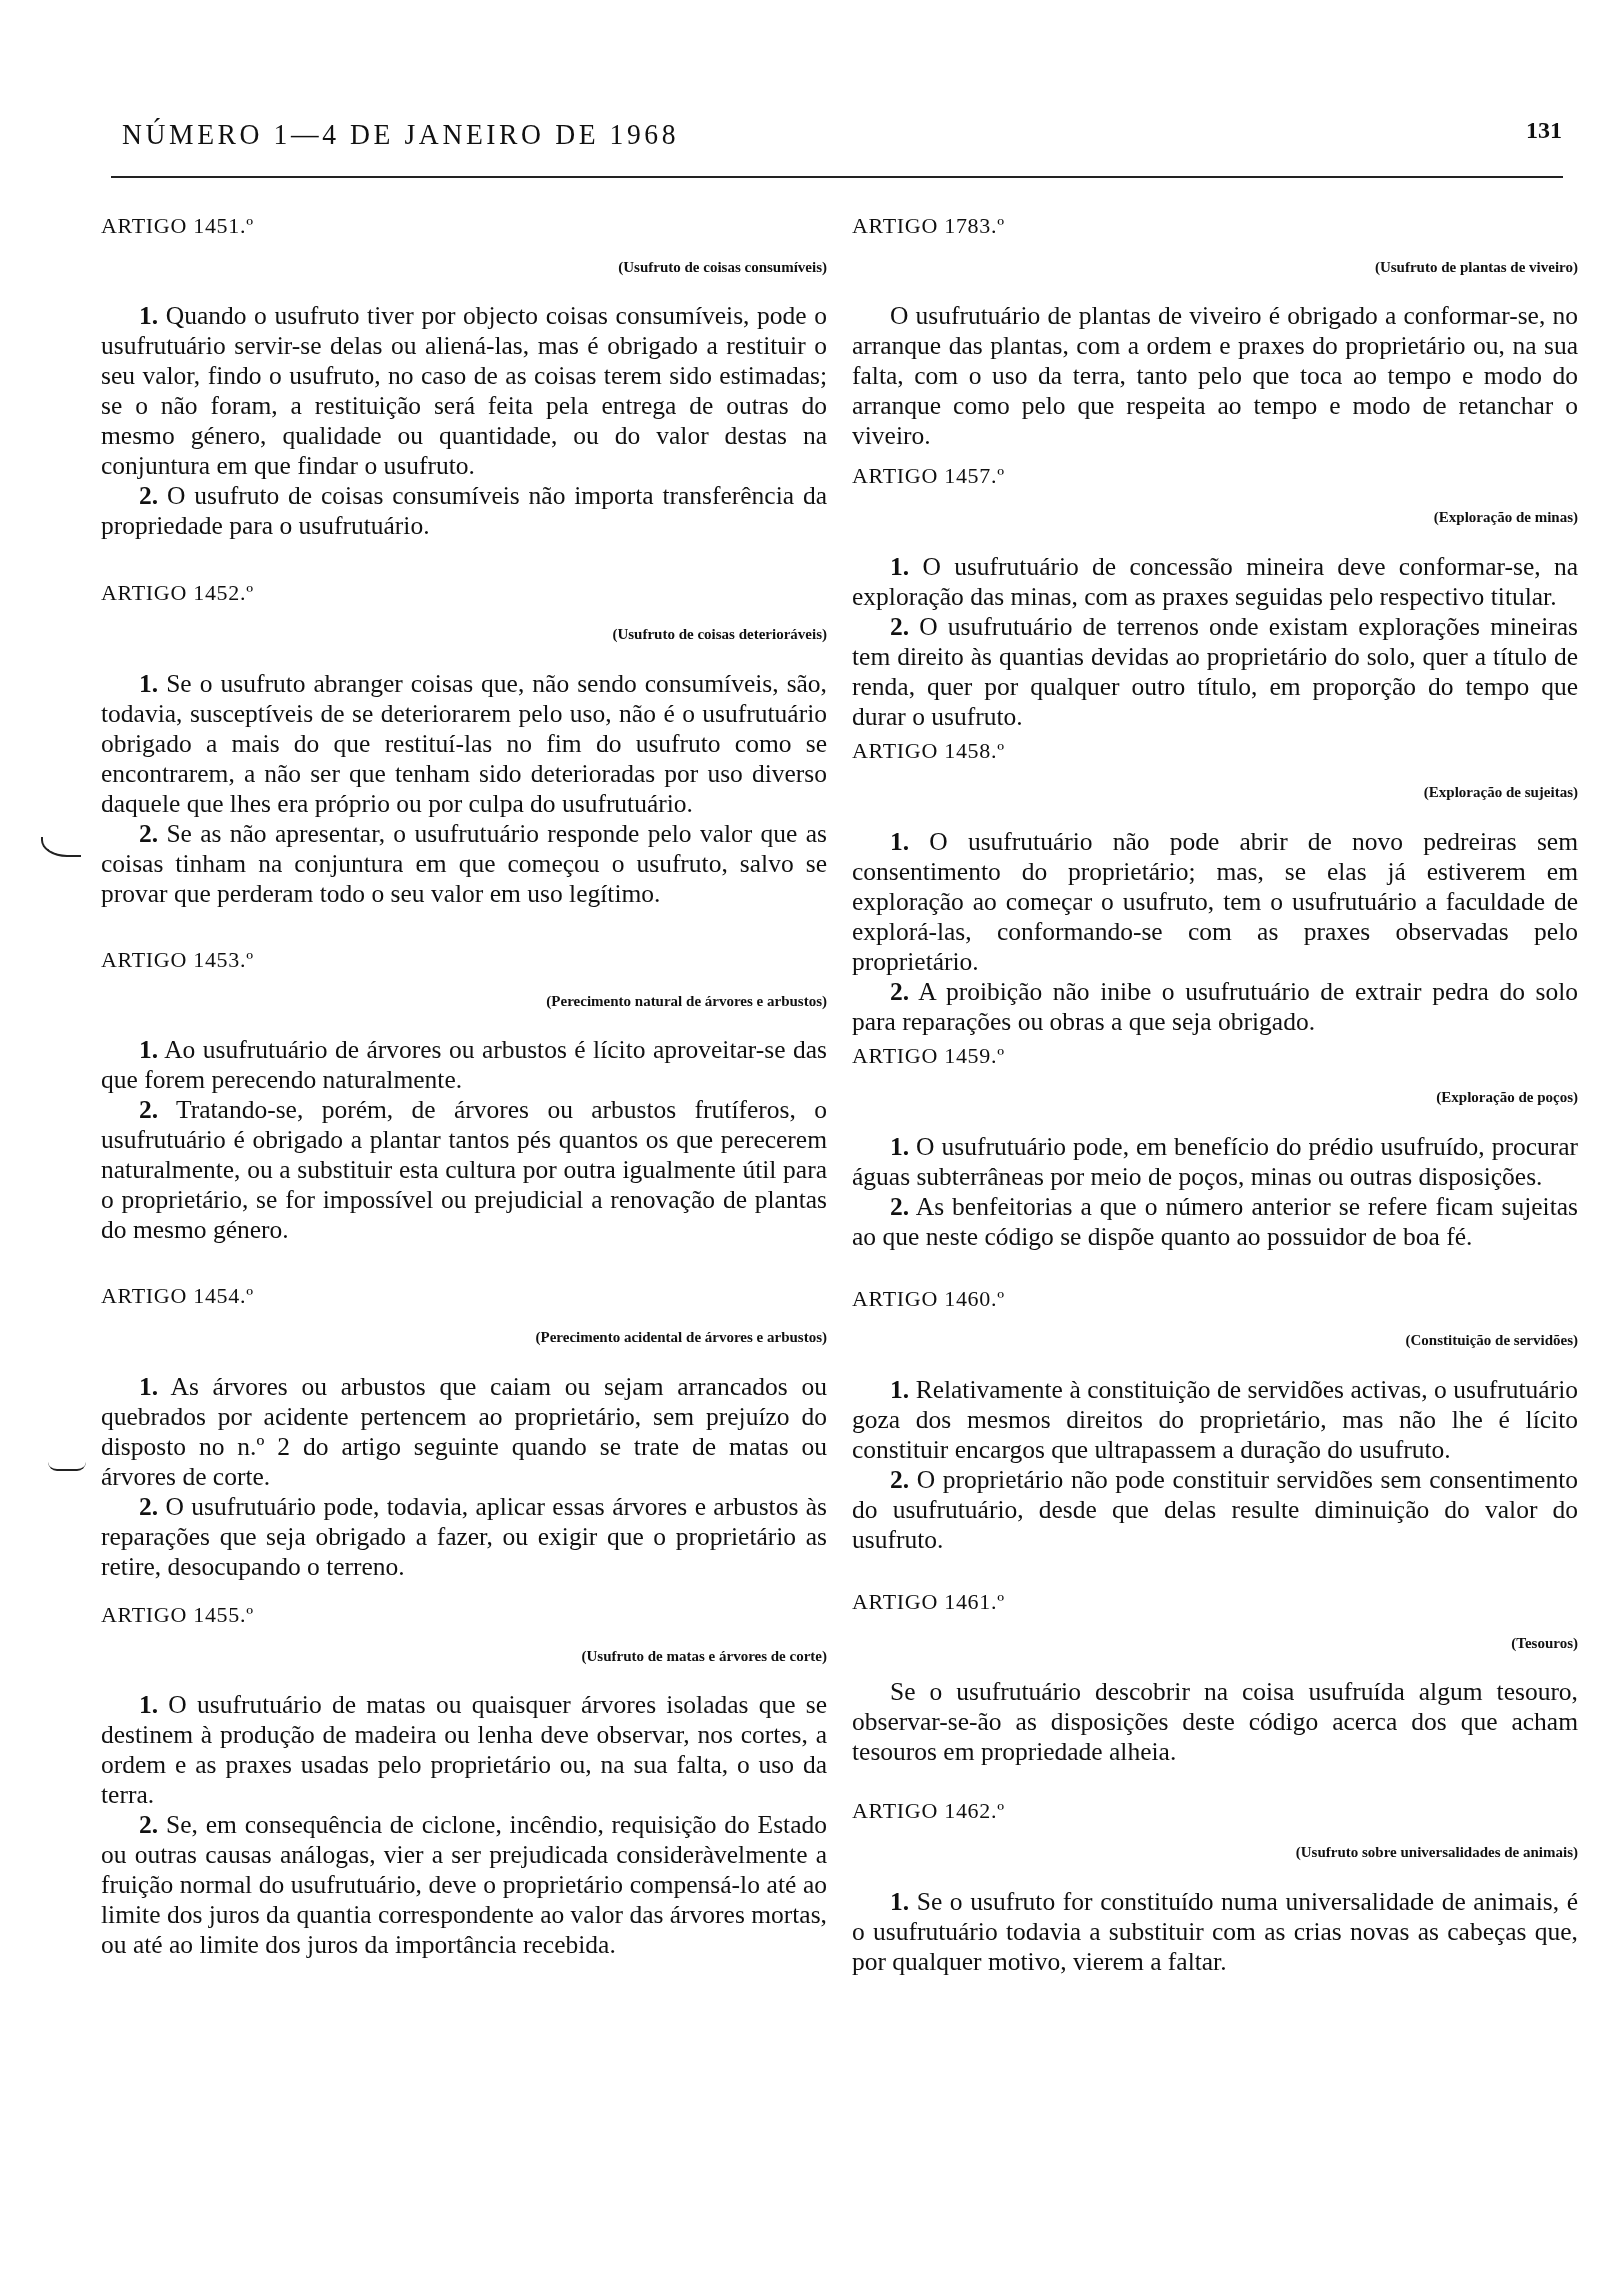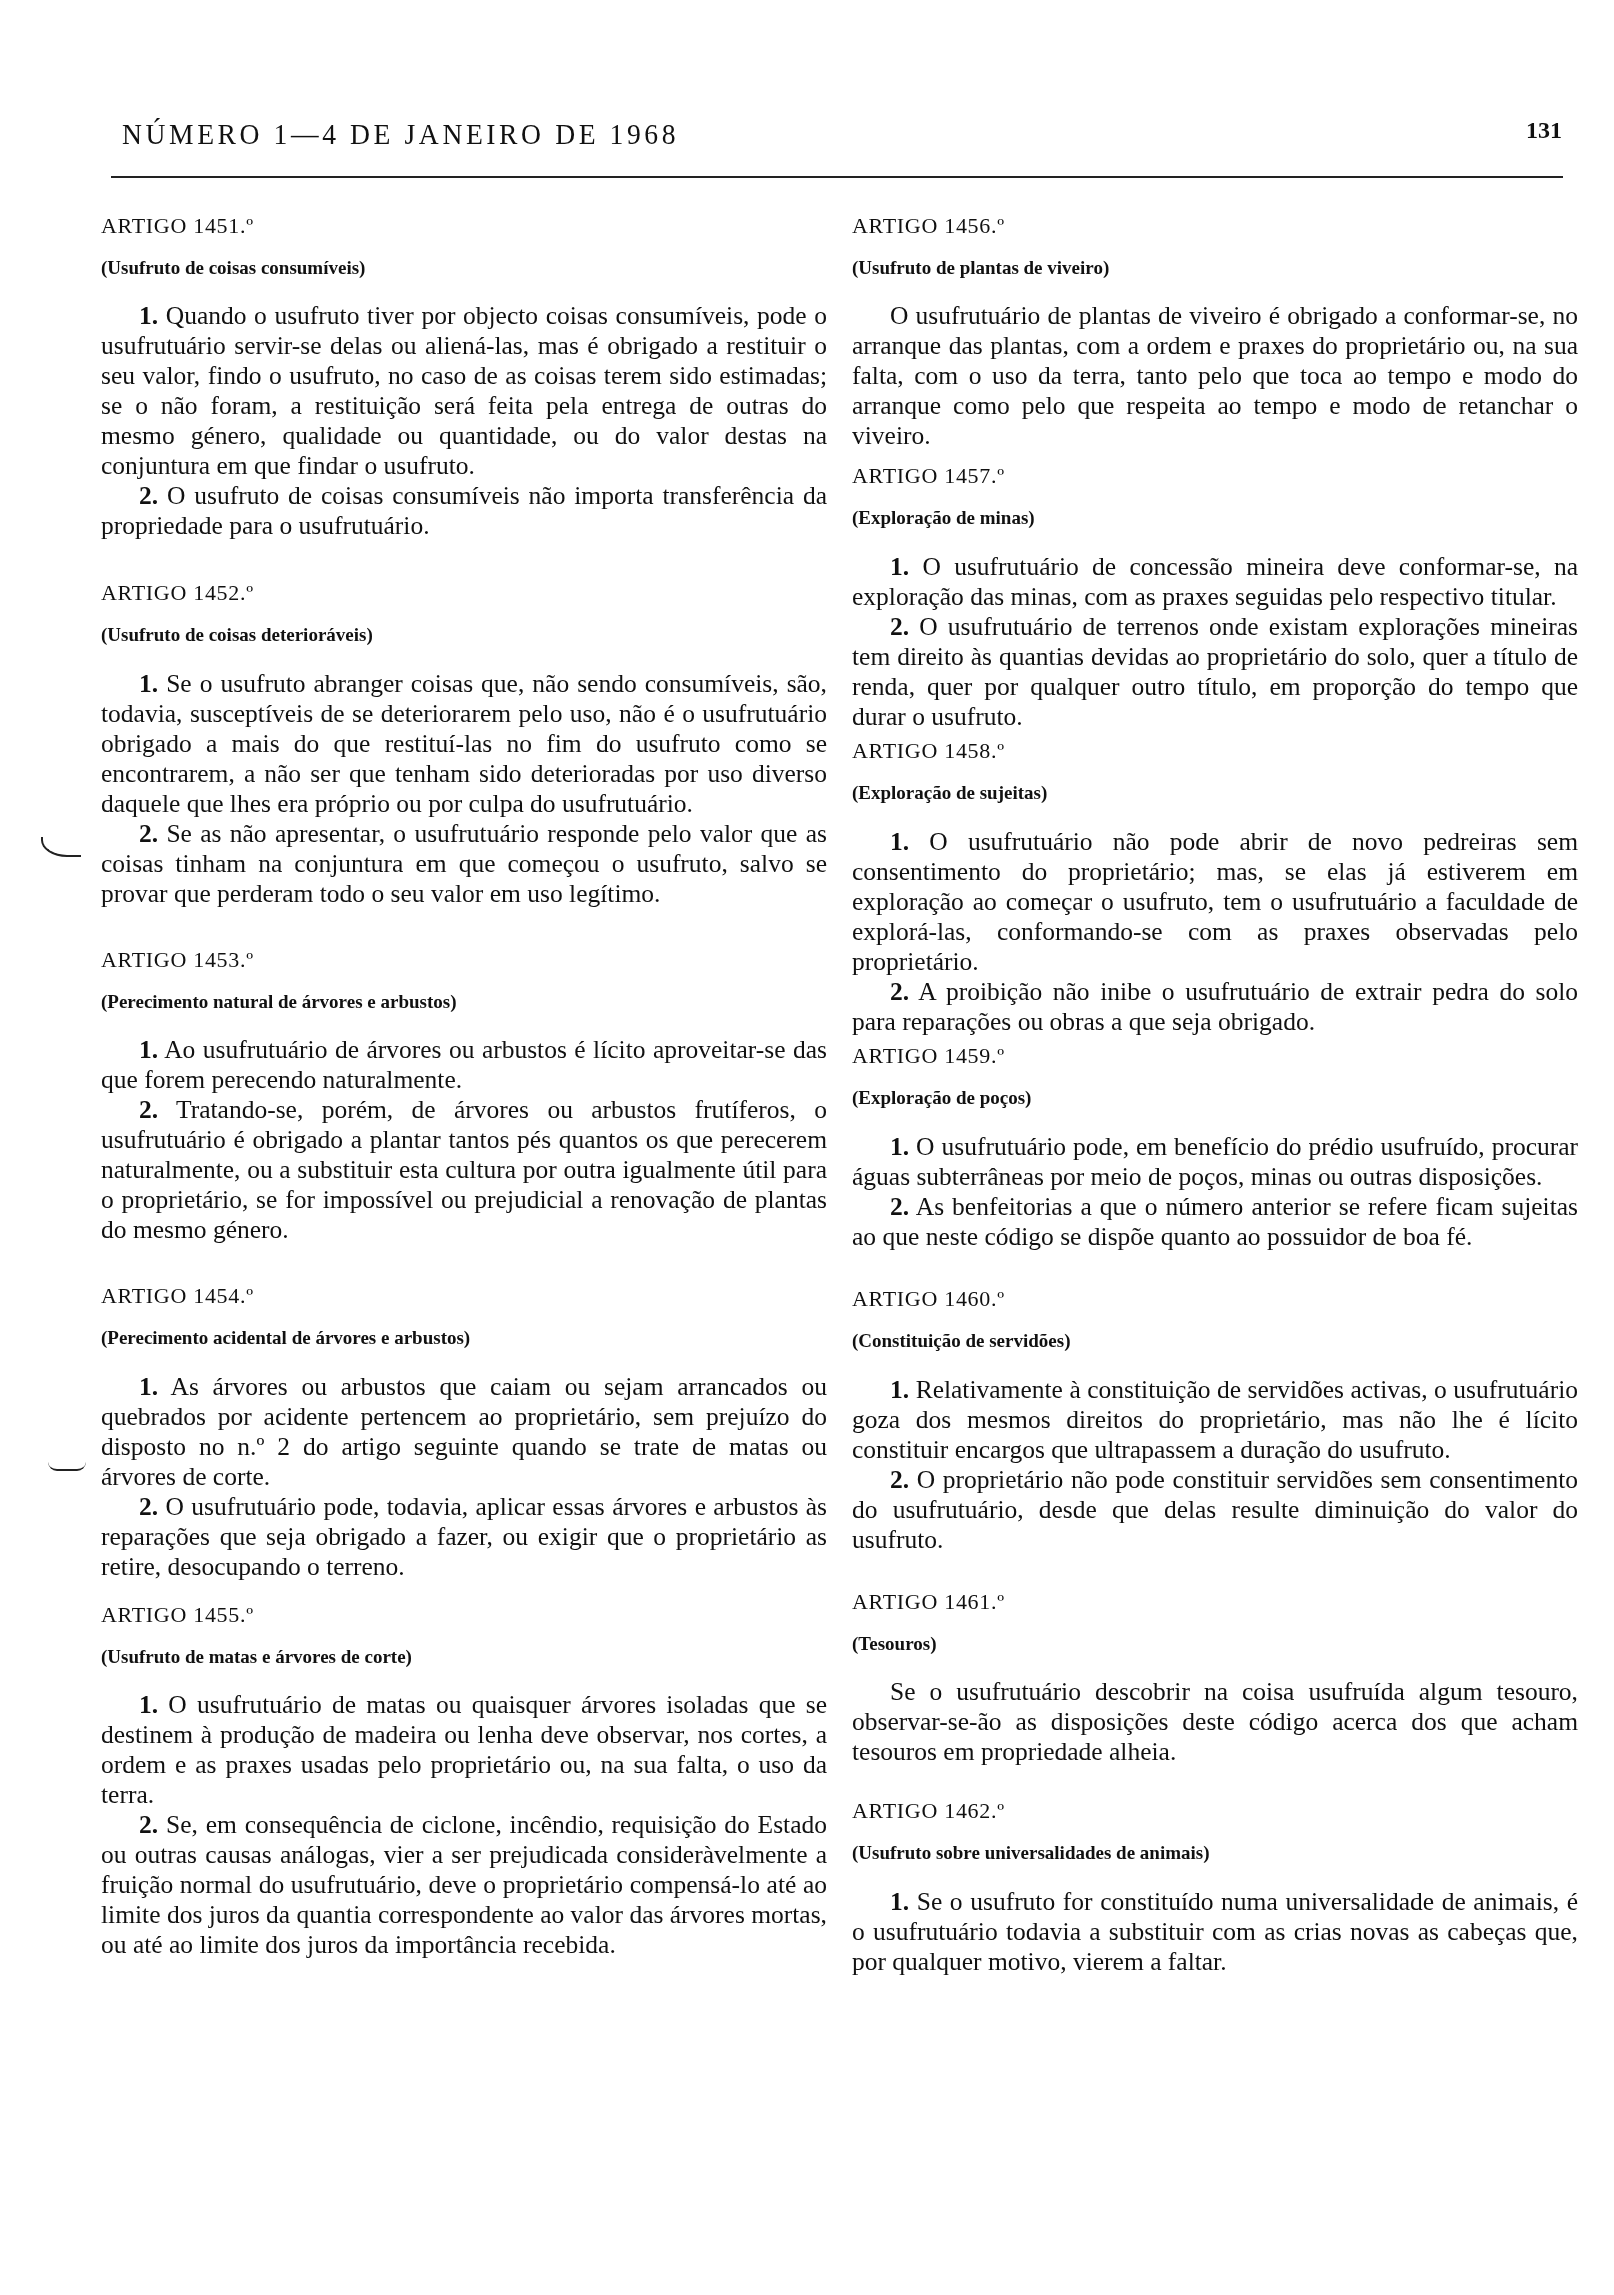--- a/index.html
+++ b/index.html
@@ -26,21 +26,21 @@
     font-size: 25.5px; line-height: 30px;
   }
   .col.left { left: 101px; }
   .col.right { left: 852px; }
   .article { margin: 0; }
   .art-title {
     font-size: 22px; letter-spacing: 0.7px;
     margin: 0 0 17px 0; line-height: 26px;
   }
   .art-sub {
-    text-align: left; font-size: 19px; font-weight: bold;
+    text-align: right; font-size: 15px; font-weight: bold;
     margin: 0 0 22px 0; line-height: 23.6px;
   }
   .para {
     text-align: justify; text-indent: 38px; margin: 0;
     hyphens: manual;
   }
   .para b { font-weight: bold; }
   .margin-mark {
     position: absolute; width: 38px; height: 18.3px;
     border-bottom: 2px solid #222; border-left: 2px solid #222;
@@ -93,21 +93,21 @@
   <section class="article" style="margin-top:19.7px">
     <div class="art-title">ARTIGO 1455.º</div>
     <div class="art-sub">(Usufruto de matas e árvores de corte)</div>
     <p class="para"><b>1.</b><span> O usufrutuário de matas ou quaisquer árvores isoladas que se destinem à produção de madeira ou lenha deve observar, nos cortes, a ordem e as praxes usadas pelo proprietário ou, na sua falta, o uso da terra.</span></p>
     <p class="para"><b>2.</b><span> Se, em consequência de ciclone, incêndio, requisição do Estado ou outras causas análogas, vier a ser prejudicada consideràvelmente a fruição normal do usufrutuário, deve o proprietário compensá-lo até ao limite dos juros da quantia correspondente ao valor das árvores mortas, ou até ao limite dos juros da importância recebida.</span></p>
   </section>
 </div>
 
 <div class="col right">
   <section class="article" style="margin-top:15.7px">
-    <div class="art-title">ARTIGO 1456.º</div>
+    <div class="art-title">ARTIGO 1783.º</div>
     <div class="art-sub">(Usufruto de plantas de viveiro)</div>
     <p class="para"><b></b><span>O usufrutuário de plantas de viveiro é obrigado a conformar-se, no arranque das plantas, com a ordem e praxes do proprietário ou, na sua falta, com o uso da terra, tanto pelo que toca ao tempo e modo do arranque como pelo que respeita ao tempo e modo de retanchar o viveiro.</span></p>
   </section>
 
   <section class="article" style="margin-top:11.8px">
     <div class="art-title">ARTIGO 1457.º</div>
     <div class="art-sub">(Exploração de minas)</div>
     <p class="para"><b>1.</b><span> O usufrutuário de concessão mineira deve conformar-se, na exploração das minas, com as praxes seguidas pelo respectivo titular.</span></p>
     <p class="para"><b>2.</b><span> O usufrutuário de terrenos onde existam explorações mineiras tem direito às quantias devidas ao proprietário do solo, quer a título de renda, quer por qualquer outro título, em proporção do tempo que durar o usufruto.</span></p>
   </section>

